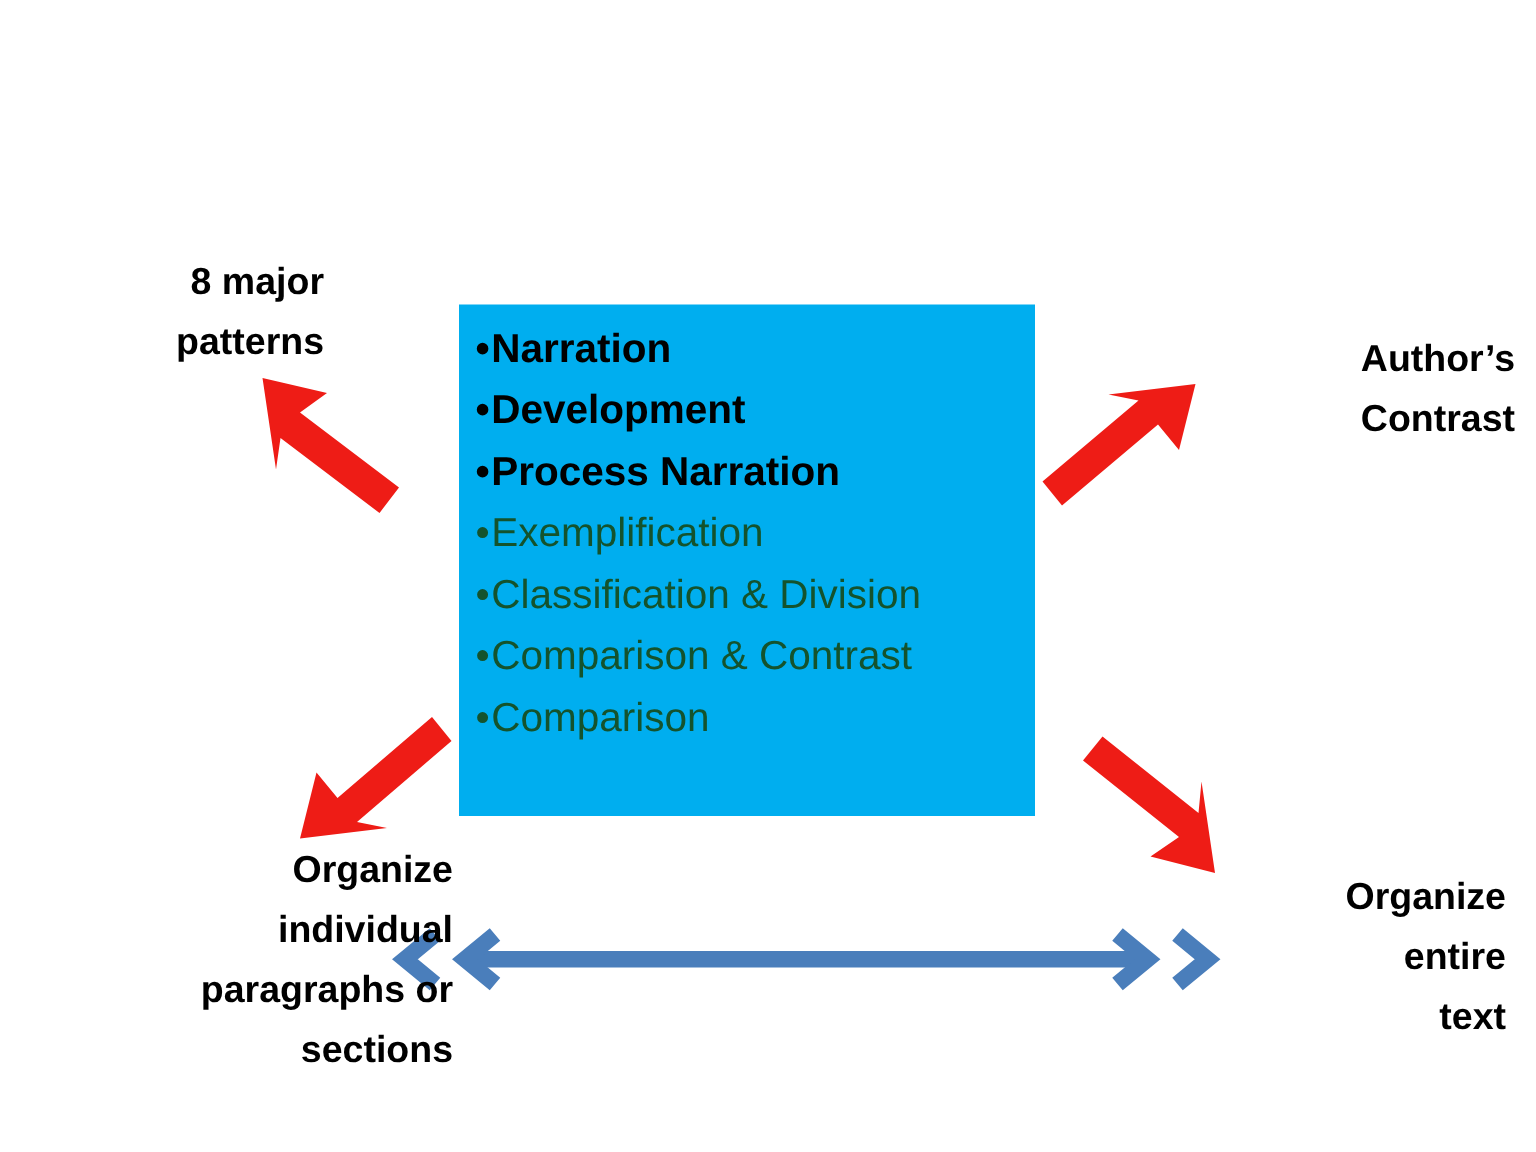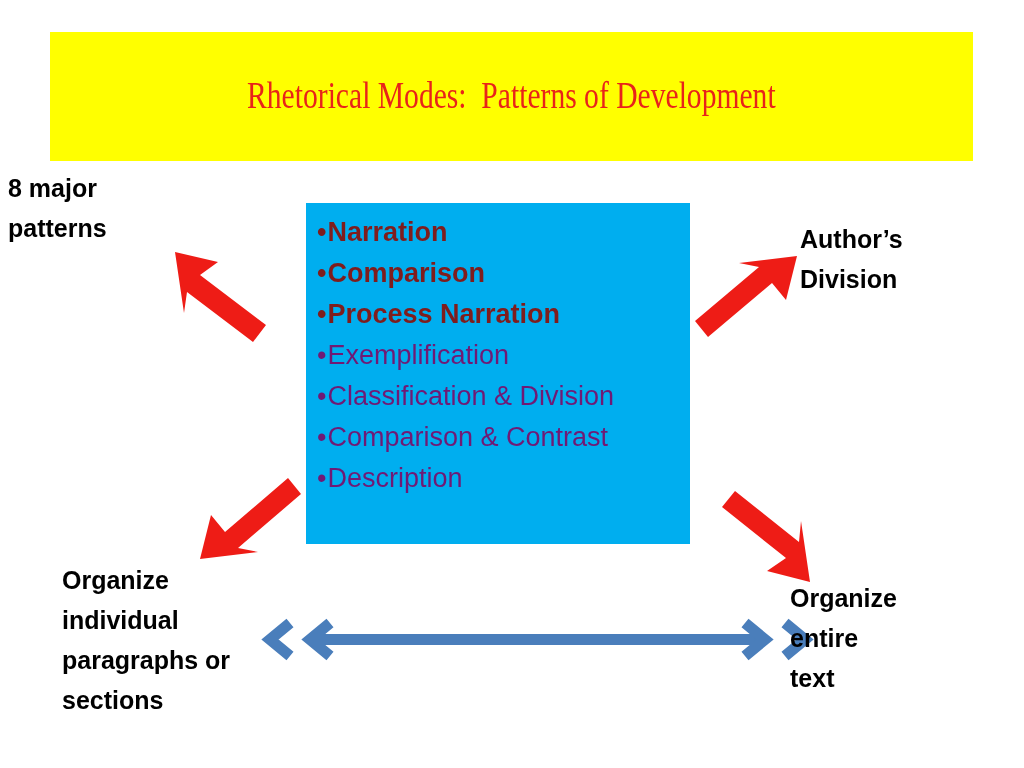--- a/index.html
+++ b/index.html
@@ -55,44 +55,44 @@
     width: 384px;
     height: 341px;
     background: #00AEEF;
     box-sizing: border-box;
     padding: 9px 0 0 11px;
   }
   .mode-item {
     font-family: "Liberation Sans", sans-serif;
     font-size: 27px;
     line-height: 41px;
-    color: #701a75;
+    color: #14532d;
     white-space: nowrap;
     display: block;
   }
   .mode-item::before {
     content: "\2022";
     display: inline-block;
     margin-right: 1px;
     font-size: 27px;
   }
   .mode-item.hl {
-    color: #7f1d1d;
+    color: #000000;
     font-weight: bold;
   }
 
   
   .corner-label {
     position: absolute;
     font-family: "Liberation Sans", sans-serif;
     font-weight: bold;
     font-size: 25px;
     line-height: 40px;
     color: #000000;
-    text-align: left;
+    text-align: right;
     white-space: pre-line;
   }
   #label-top-left {
     left: 8px;
     top: 168px;
     width: 208px;
   }
   #label-top-right {
     left: 800px;
     top: 219px;
@@ -116,23 +116,20 @@
     width: 1024px;
     height: 768px;
     pointer-events: none;
   }
 </style>
 </head>
 <body>
 
 <div id="slide">
 
-  <div id="title-banner">
-    <div id="title-text">Rhetorical Modes:  Patterns of Development</div>
-  </div>
 
   <svg id="arrow-layer" viewBox="0 0 1024 768" width="1024" height="768" xmlns="http://www.w3.org/2000/svg">
 
     <g>
       <path d="M 175,252
                L 218,262
                L 200,275
                L 266,325
                L 253,342
                L 187,292
@@ -177,33 +174,33 @@
       <rect x="312" y="634" width="450" height="11" fill="#4A7EBB"></rect>
       <polyline points="330,623 310,639.5 330,656" fill="none" stroke="#4A7EBB" stroke-width="11" stroke-linecap="butt" stroke-linejoin="miter"></polyline>
       <polyline points="290,623 270,639.5 290,656" fill="none" stroke="#4A7EBB" stroke-width="11" stroke-linecap="butt" stroke-linejoin="miter"></polyline>
       <polyline points="745,623 765,639.5 745,656" fill="none" stroke="#4A7EBB" stroke-width="11" stroke-linecap="butt" stroke-linejoin="miter"></polyline>
       <polyline points="785,623 805,639.5 785,656" fill="none" stroke="#4A7EBB" stroke-width="11" stroke-linecap="butt" stroke-linejoin="miter"></polyline>
     </g>
   </svg>
 
   <div id="modes-box">
     <span class="mode-item hl">Narration</span>
-    <span class="mode-item hl">Comparison</span>
+    <span class="mode-item hl">Development</span>
     <span class="mode-item hl">Process Narration</span>
     <span class="mode-item">Exemplification</span>
     <span class="mode-item">Classification &amp; Division</span>
     <span class="mode-item">Comparison &amp; Contrast</span>
-    <span class="mode-item">Description</span>
+    <span class="mode-item">Comparison</span>
   </div>
 
   <div class="corner-label" id="label-top-left">8 major
 patterns</div>
 
   <div class="corner-label" id="label-top-right">Author’s
-Division</div>
+Contrast</div>
 
   <div class="corner-label" id="label-bottom-left">Organize
 individual
 paragraphs or
 sections</div>
 
   <div class="corner-label" id="label-bottom-right">Organize
 entire
 text</div>
 

